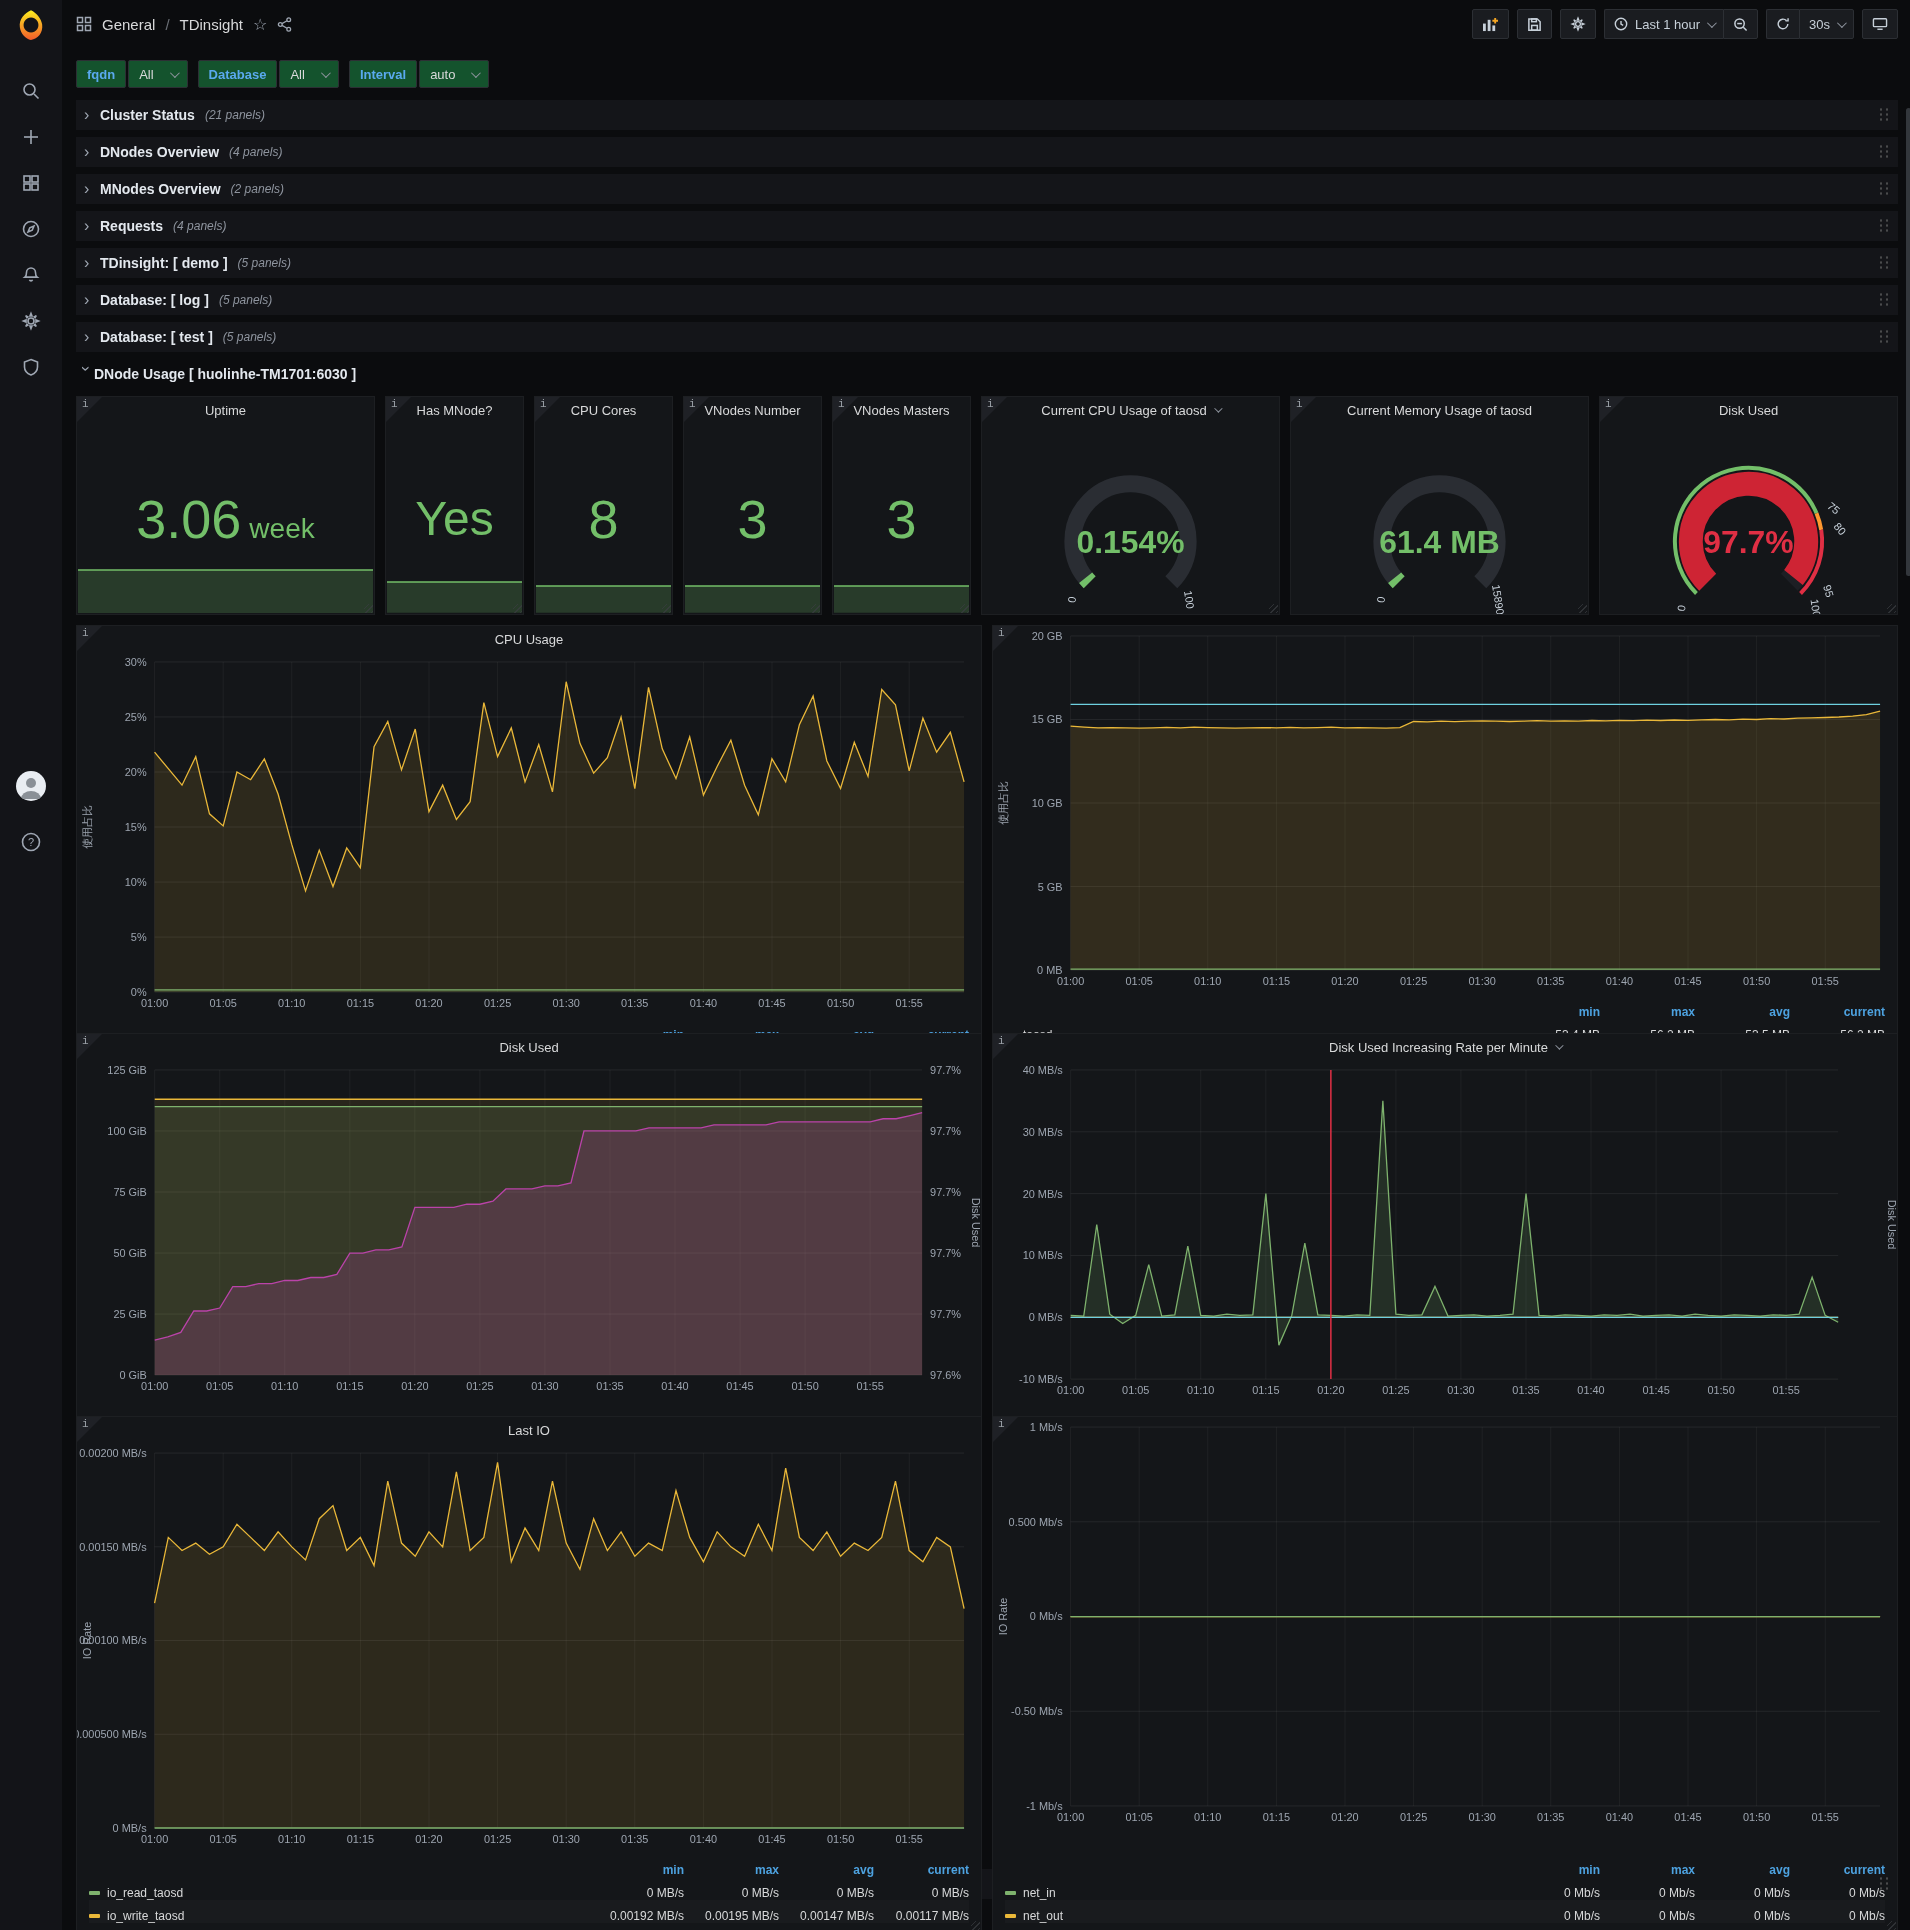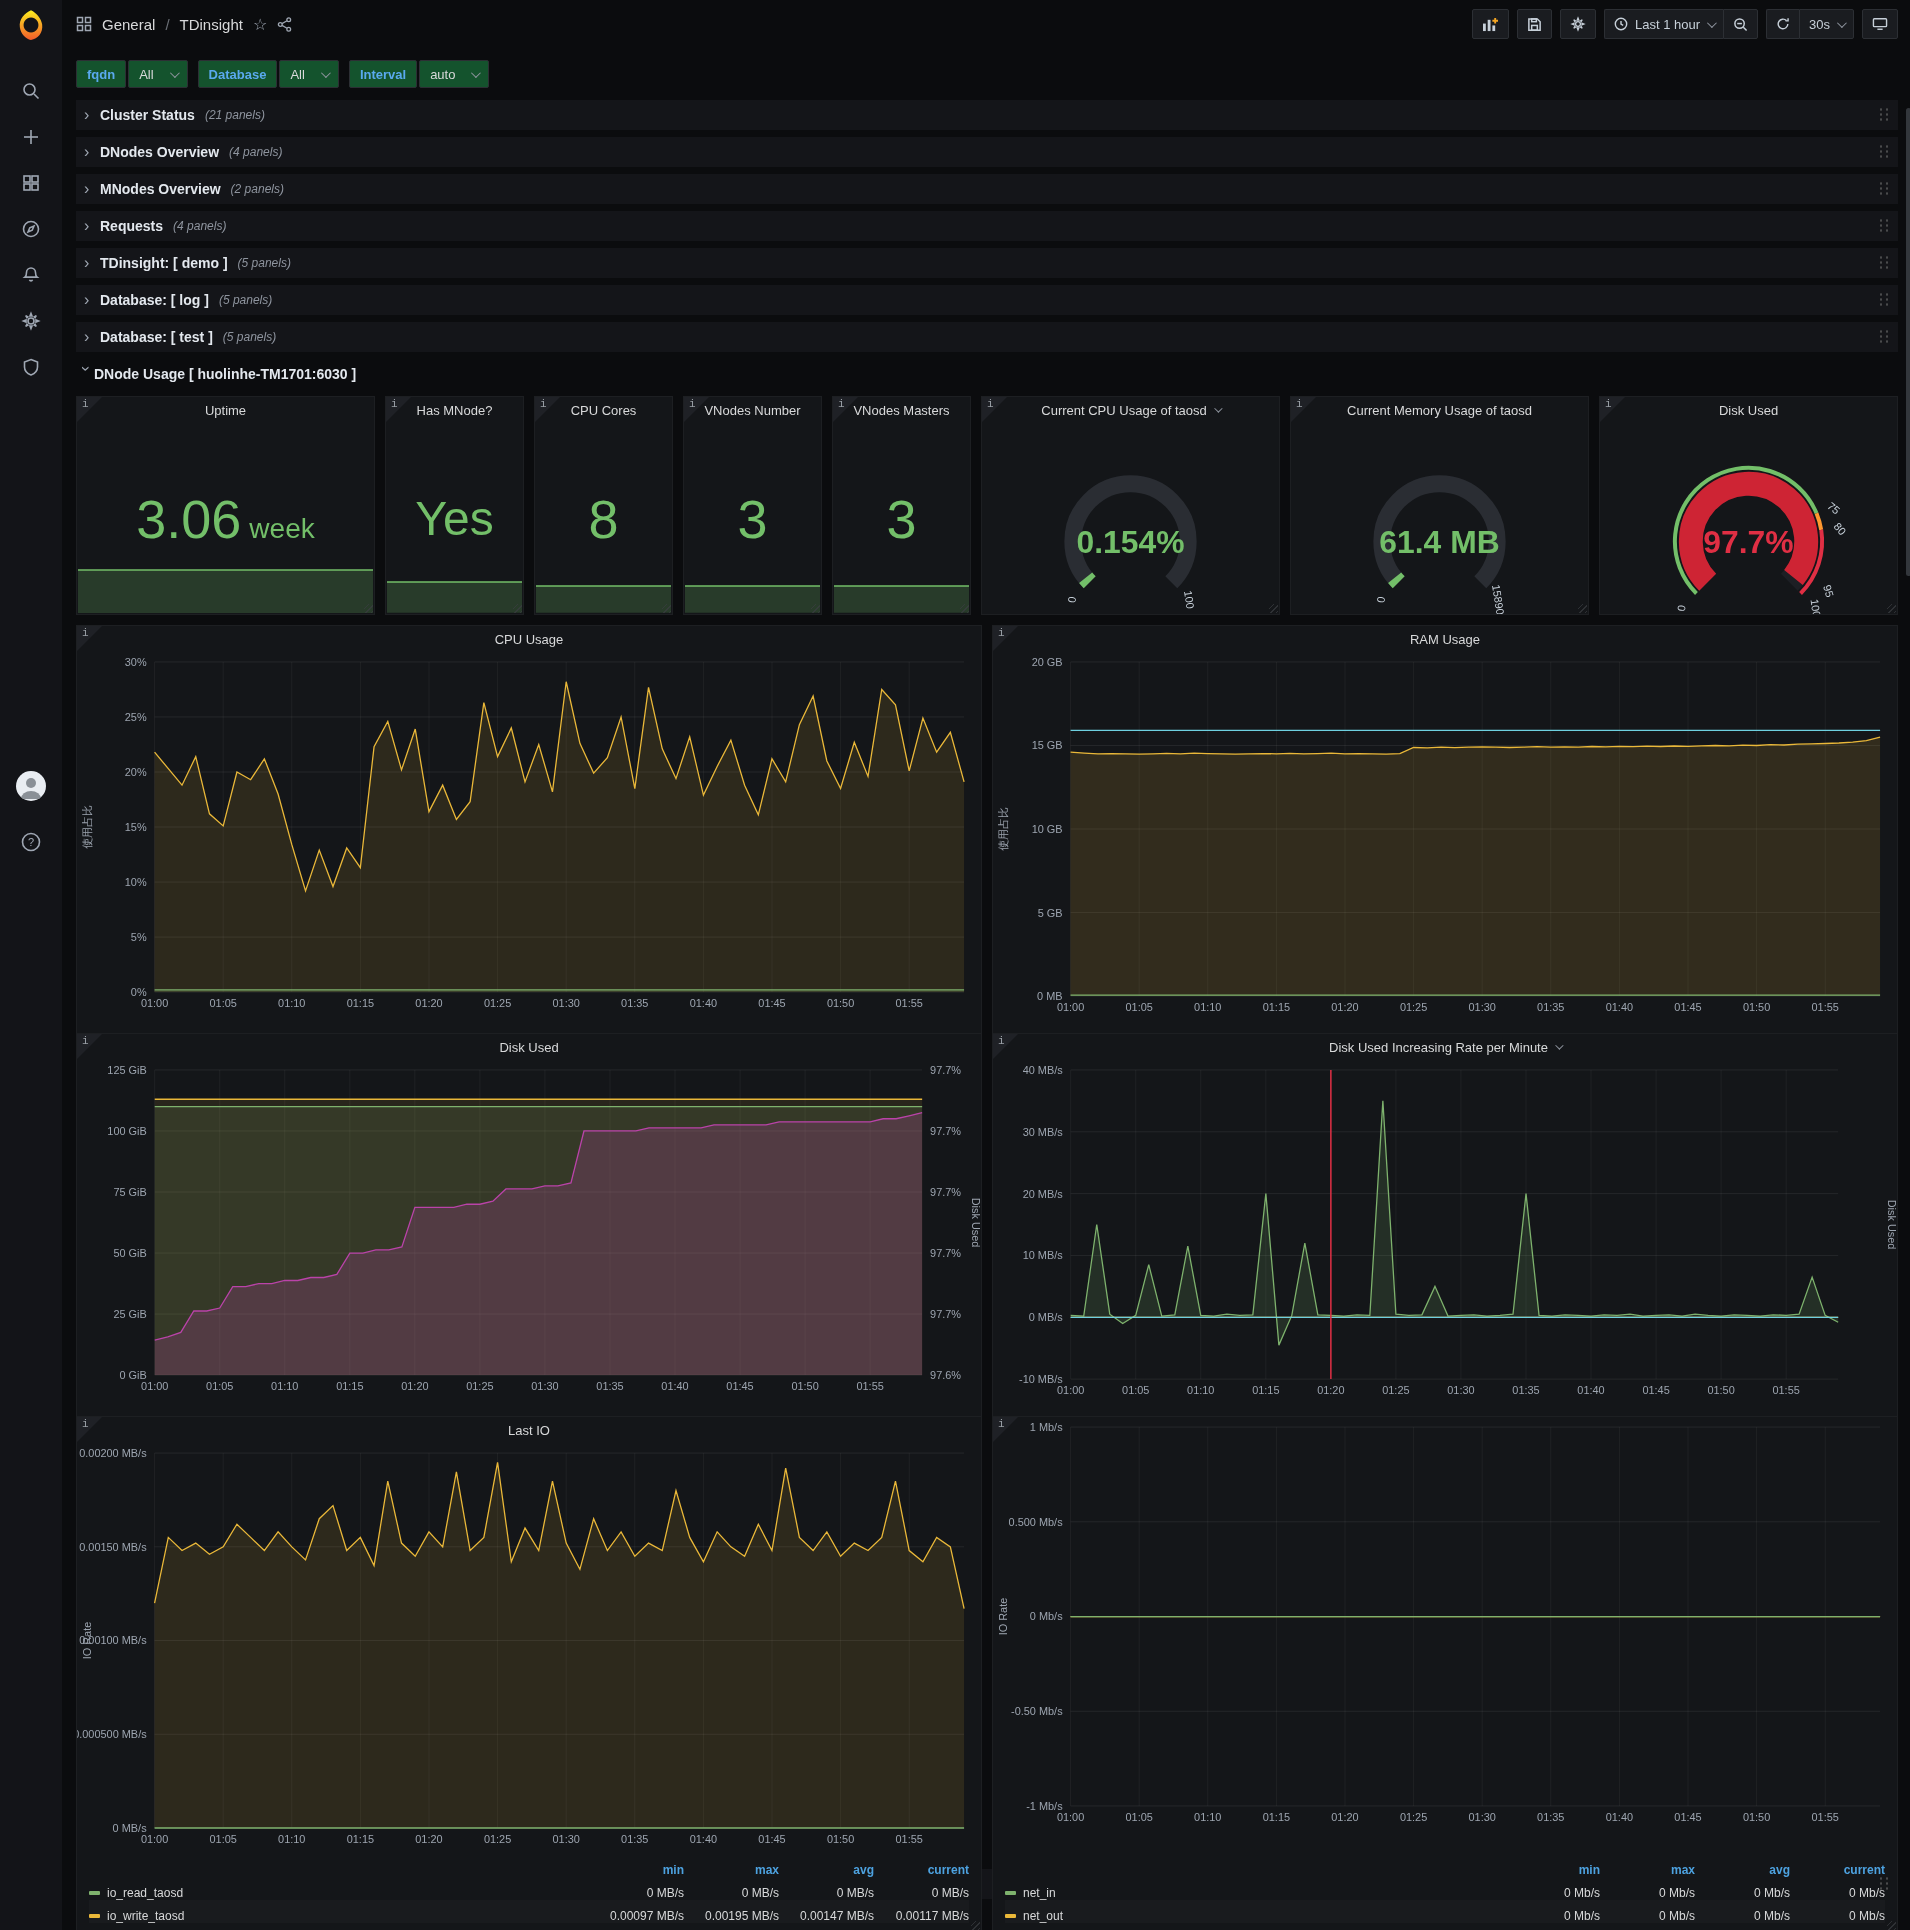--- a/index.html
+++ b/index.html
@@ -531,23 +531,20 @@
                 <span class="lg-cell">8.64%</span>
                 <span class="lg-cell">28.3%</span>
                 <span class="lg-cell">19.5%</span>
                 <span class="lg-cell">19.1%</span>
               </div>
             </div>
         </div>
         <div class="panel chart-panel">
           <div class="corner">
               <span>i</span>
-            </div>
-          <div class="ptitle">
-              <span>RAM Usage</span>
             </div>
           <div class="plotwrap"><svg width="903" height="364" viewBox="0 0 908 366">
                 <line x1="78" y1="10" x2="78" y2="346" stroke="rgba(255,255,255,0.055)" stroke-width="1"></line>
                 <text x="78" y="361" text-anchor="middle" font-size="11" fill="#9da5b0" transform="">01:00</text>
                 <line x1="146.9830508474576" y1="10" x2="146.9830508474576" y2="346" stroke="rgba(255,255,255,0.055)" stroke-width="1"></line>
                 <text x="146.9830508474576" y="361" text-anchor="middle" font-size="11" fill="#9da5b0" transform="">01:05</text>
                 <line x1="215.96610169491524" y1="10" x2="215.96610169491524" y2="346" stroke="rgba(255,255,255,0.055)" stroke-width="1"></line>
                 <text x="215.96610169491524" y="361" text-anchor="middle" font-size="11" fill="#9da5b0" transform="">01:10</text>
                 <line x1="284.9491525423729" y1="10" x2="284.9491525423729" y2="346" stroke="rgba(255,255,255,0.055)" stroke-width="1"></line>
                 <text x="284.9491525423729" y="361" text-anchor="middle" font-size="11" fill="#9da5b0" transform="">01:15</text>
@@ -846,21 +843,21 @@
               </div>
               <div class="lg-row">
                 <span class="lg-name"><span class="lg-swatch" style="background:#7EB26D"></span>io_read_taosd</span>
                 <span class="lg-cell">0 MB/s</span>
                 <span class="lg-cell">0 MB/s</span>
                 <span class="lg-cell">0 MB/s</span>
                 <span class="lg-cell">0 MB/s</span>
               </div>
               <div class="lg-row">
                 <span class="lg-name"><span class="lg-swatch" style="background:#EAB839"></span>io_write_taosd</span>
-                <span class="lg-cell">0.00097 MB/s</span>
+                <span class="lg-cell">0.00192 MB/s</span>
                 <span class="lg-cell">0.00195 MB/s</span>
                 <span class="lg-cell">0.00147 MB/s</span>
                 <span class="lg-cell">0.00117 MB/s</span>
               </div>
             </div>
         </div>
         <div class="panel chart-panel">
           <div class="corner">
               <span>i</span>
             </div>

